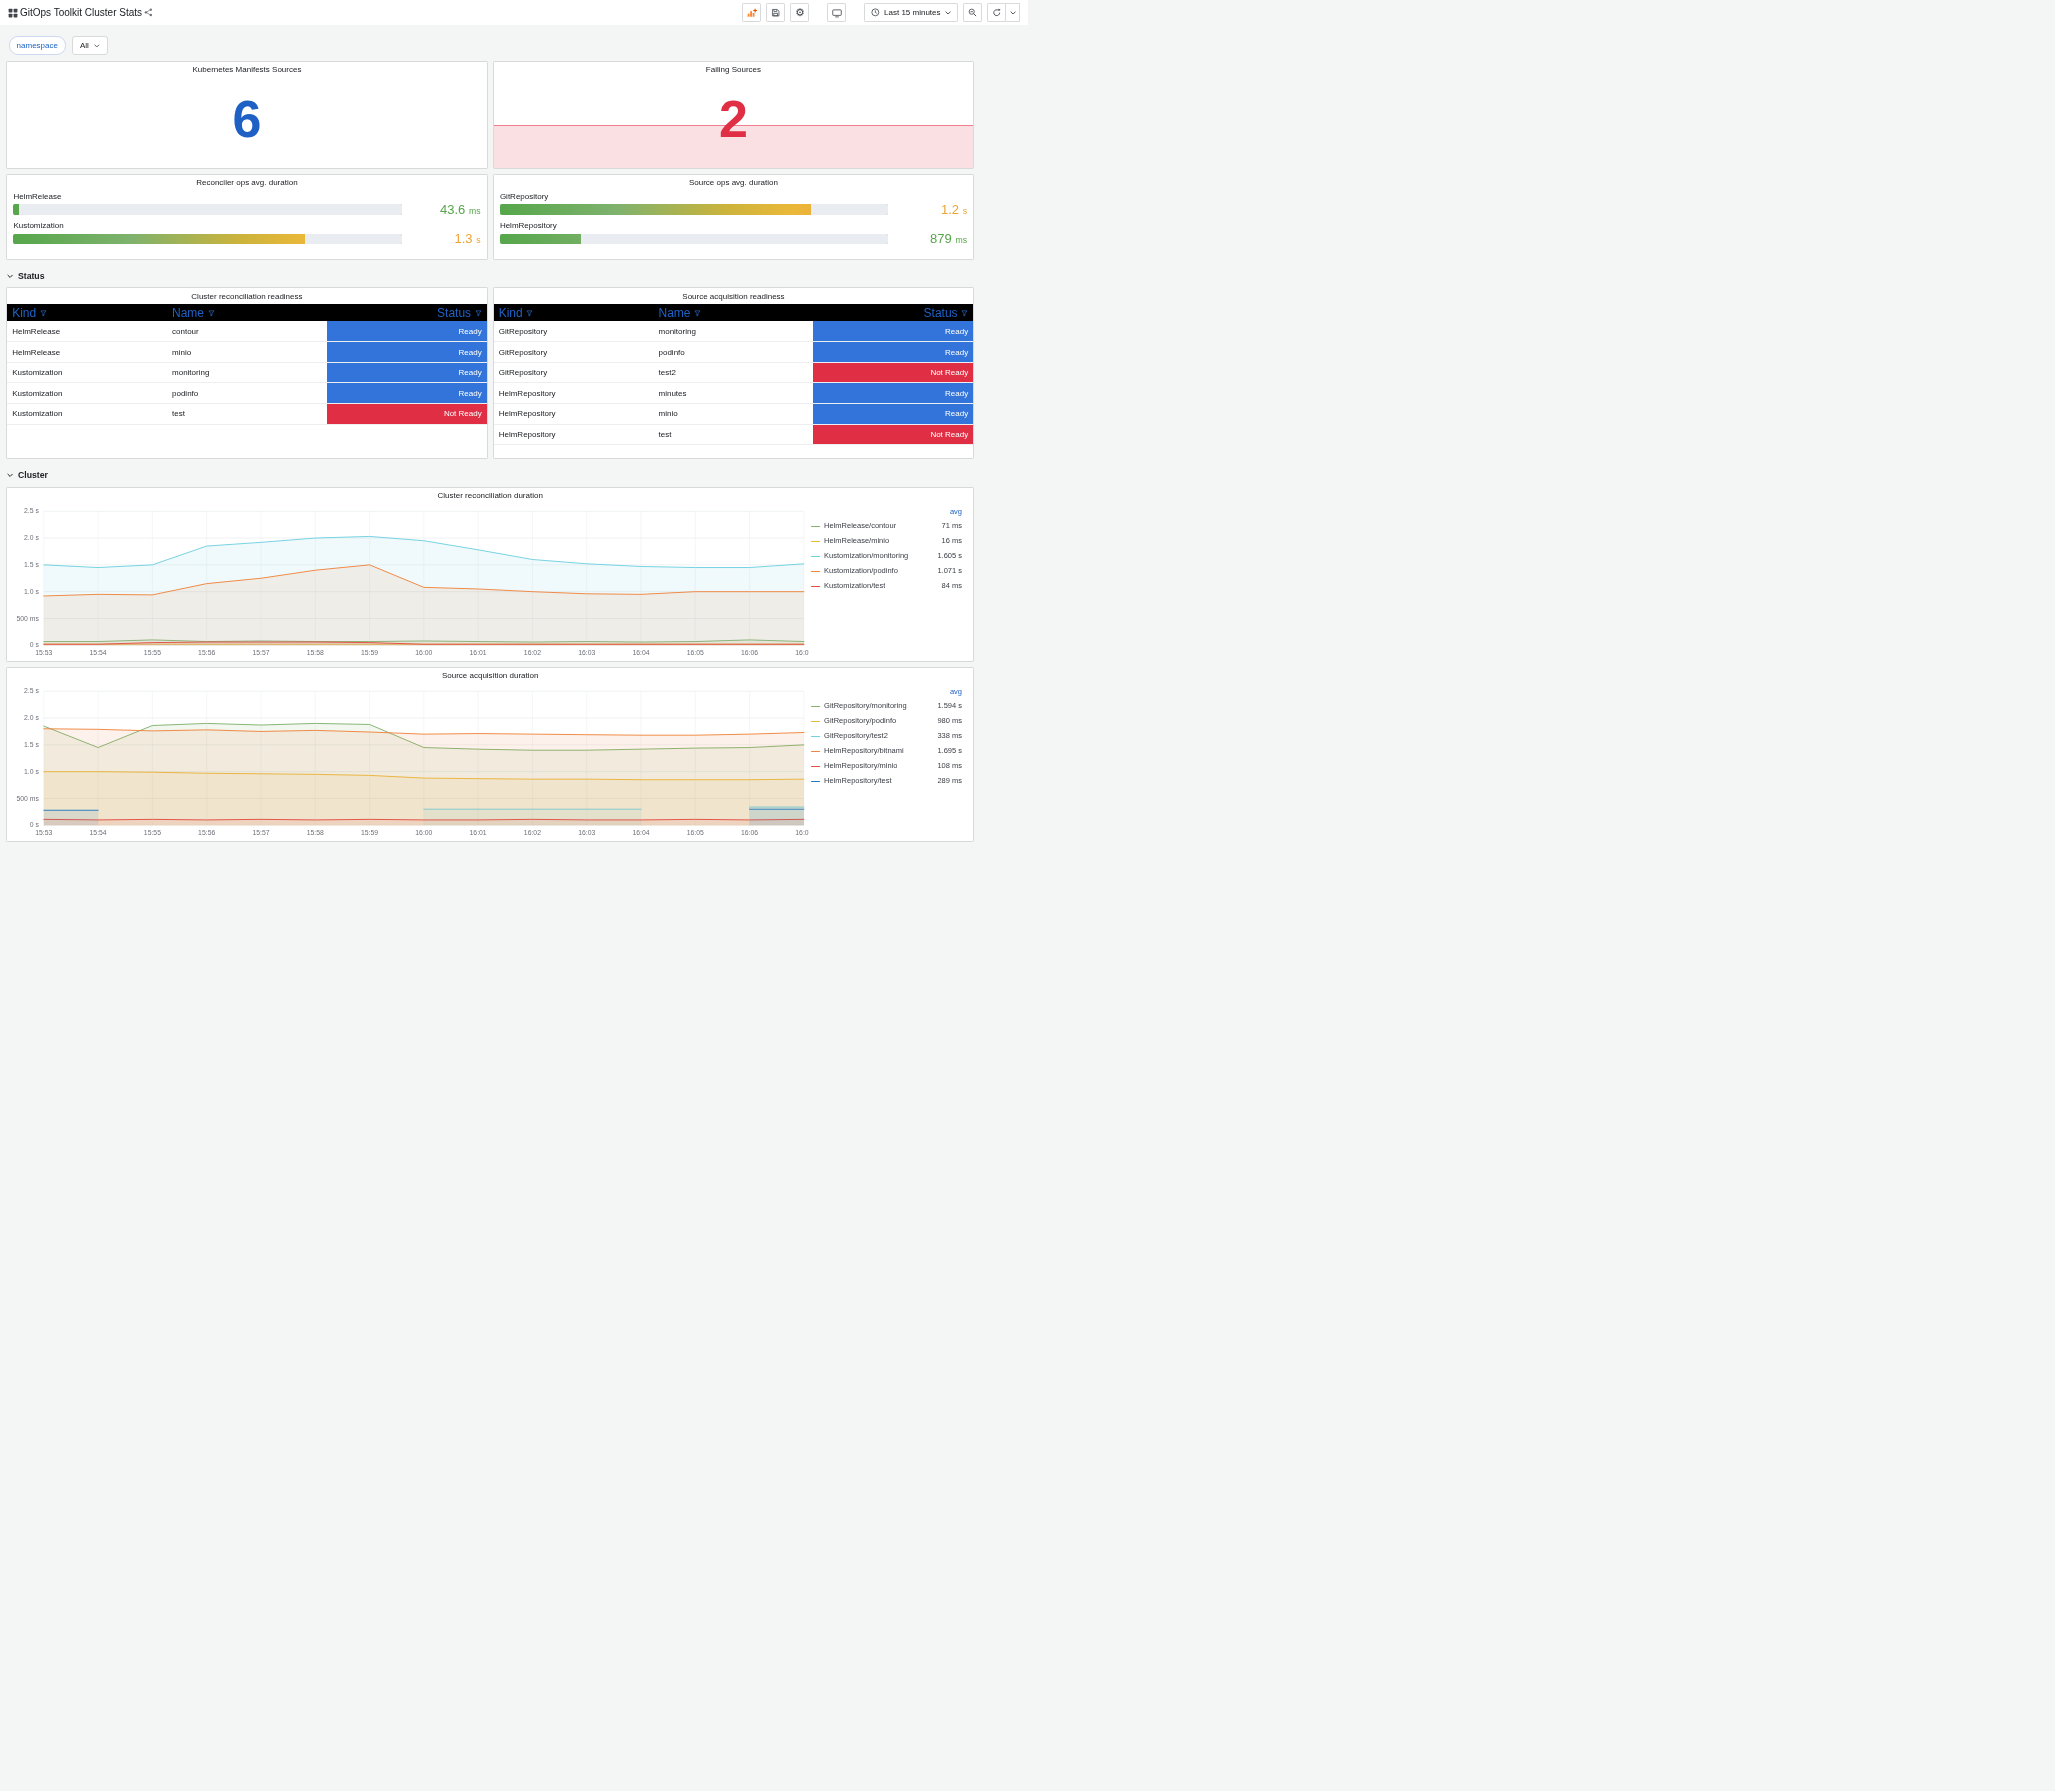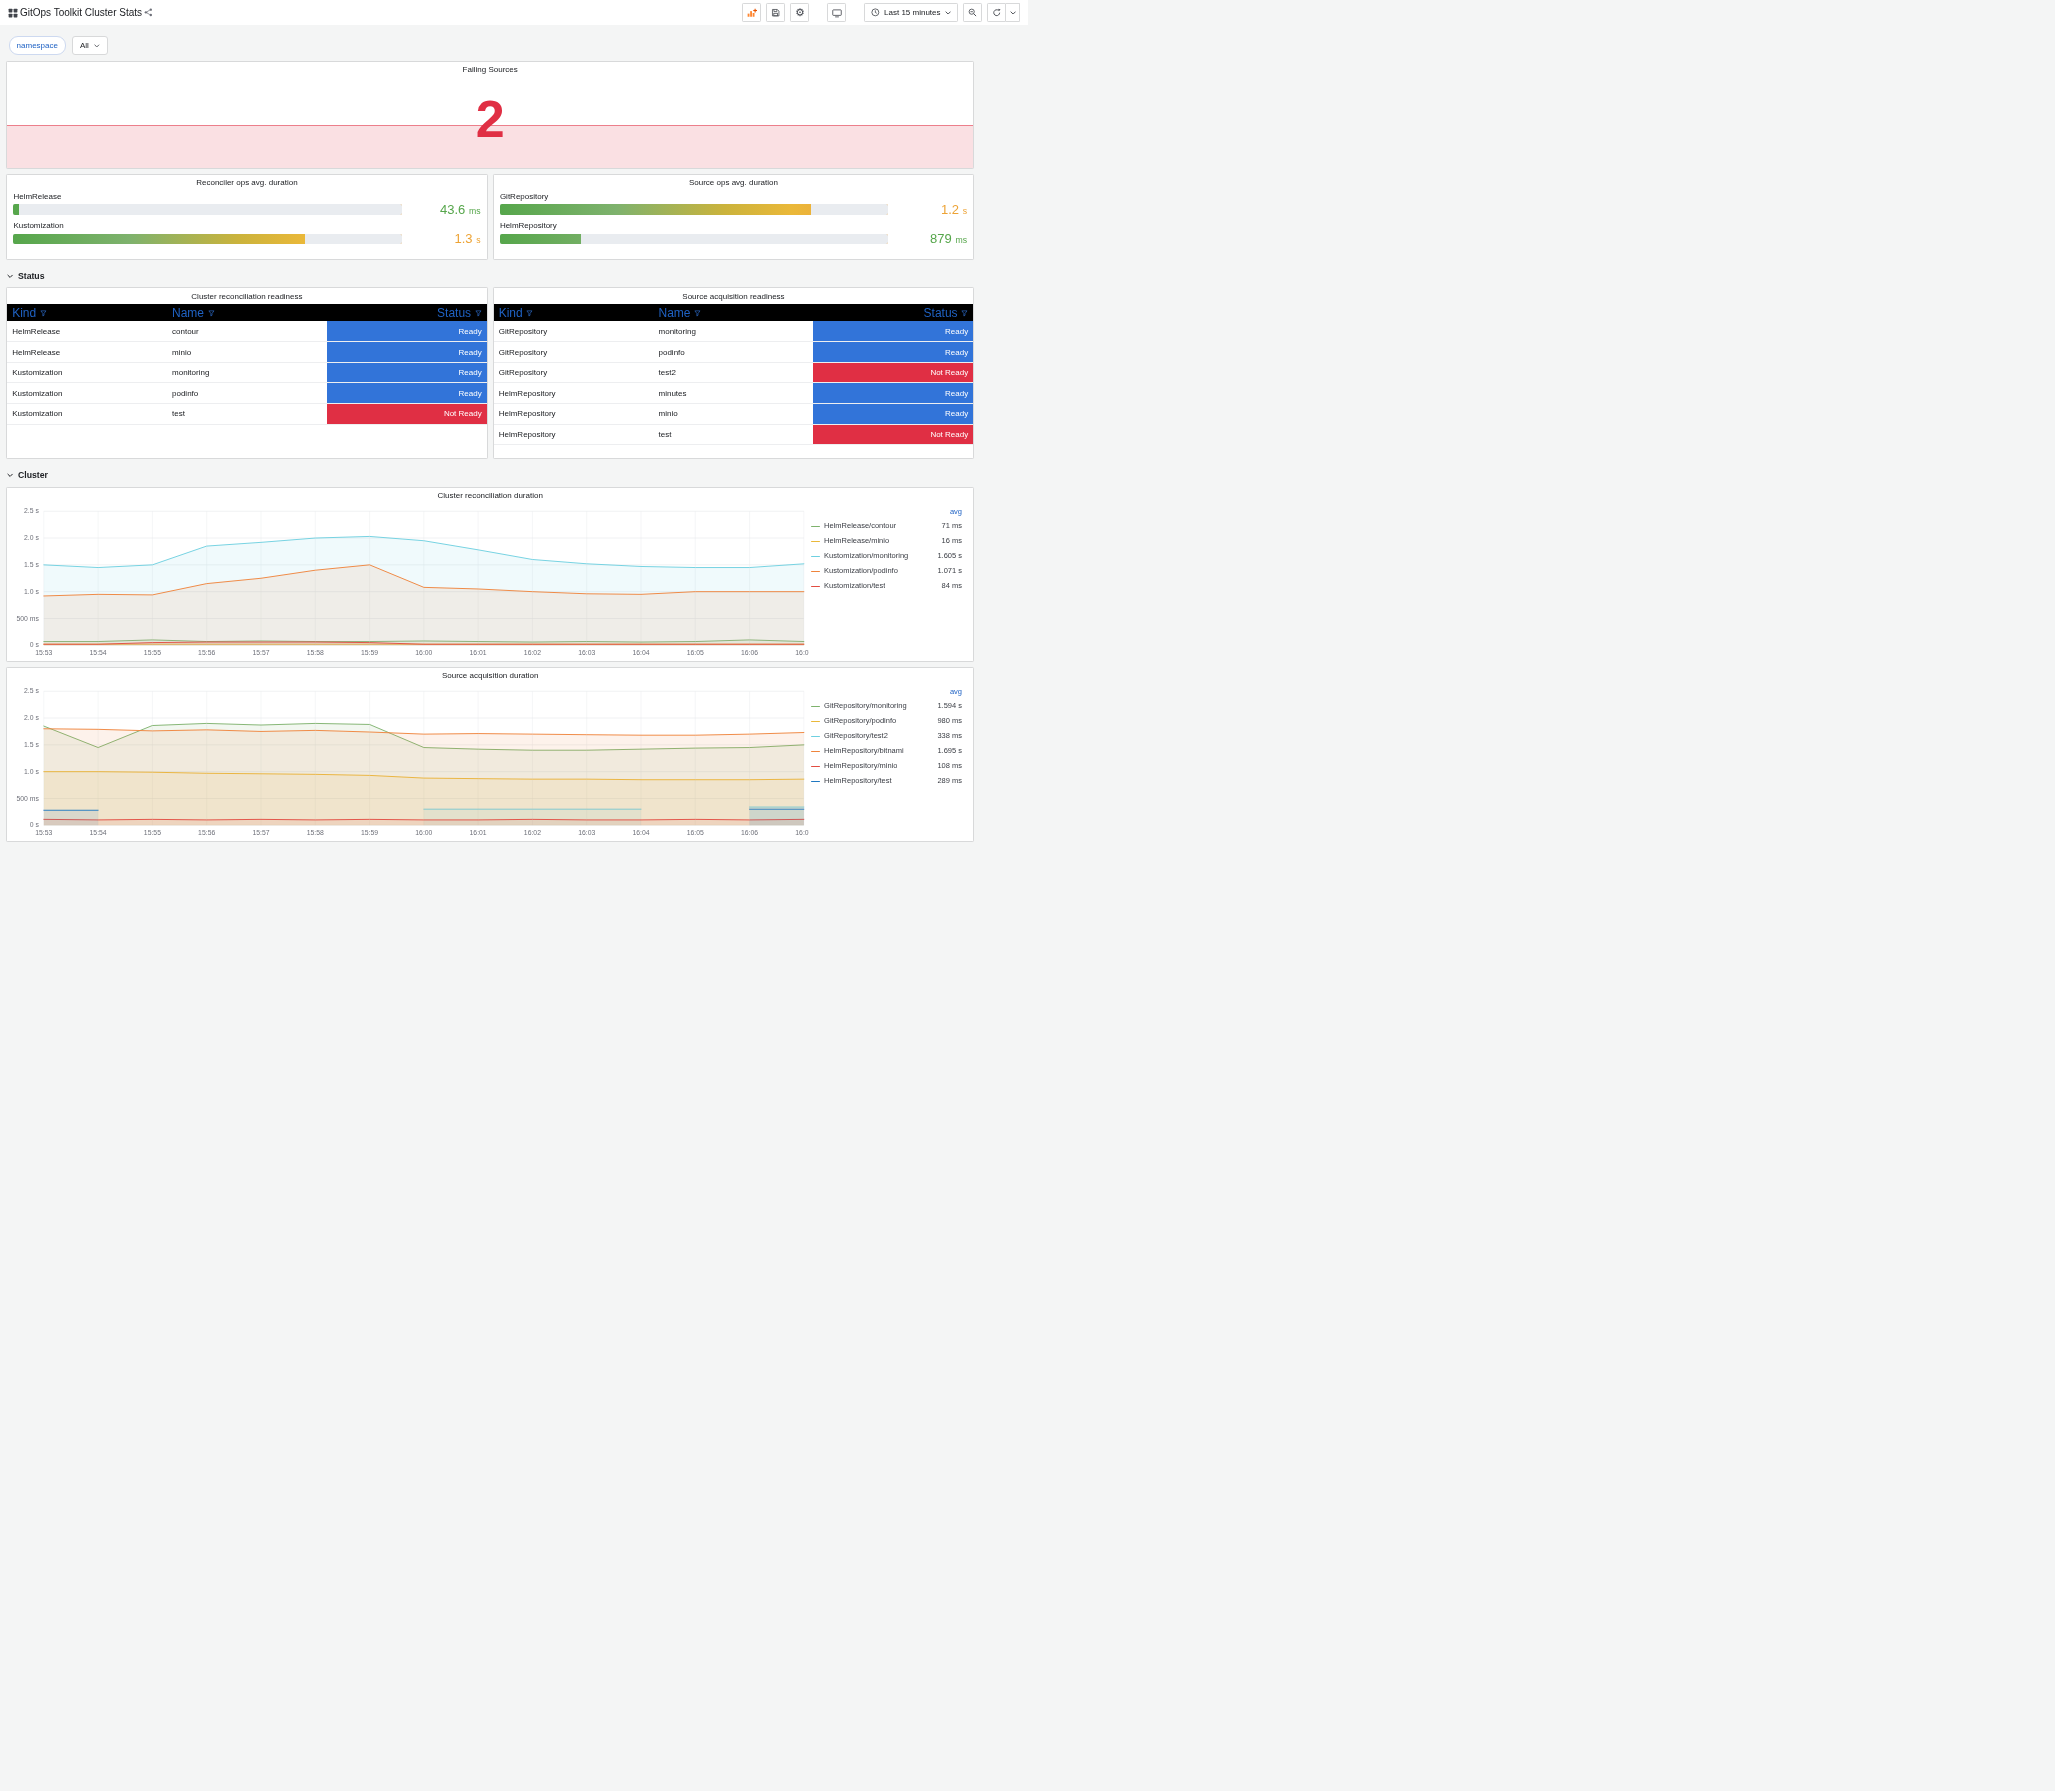--- a/index.html
+++ b/index.html
@@ -202,20 +202,25 @@
     <span>All</span>
     <svg width="5.6" height="3.7" viewBox="0 0 10 6">
         <polyline points="1,1 5,5 9,1" fill="none" stroke="#41444b" stroke-width="1.5"></polyline>
       </svg>
   </span>
 </div>
 
 <main class="dash">
 
   <div class="row stats-row">
+    <section class="panel panel-stat">
+      <div class="panel-title">Kubernetes Manifests Sources</div>
+
+      <div class="stat-value">6</div>
+    </section>
     <section class="panel panel-stat alert">
       <div class="panel-title">Failing Sources</div>
       <div class="stat-fill"></div>
       <div class="stat-value">2</div>
     </section>
   </div>
 
   <div class="row gauge-row">
     <section class="panel">
       <div class="panel-title">Reconciler ops avg. duration</div>

